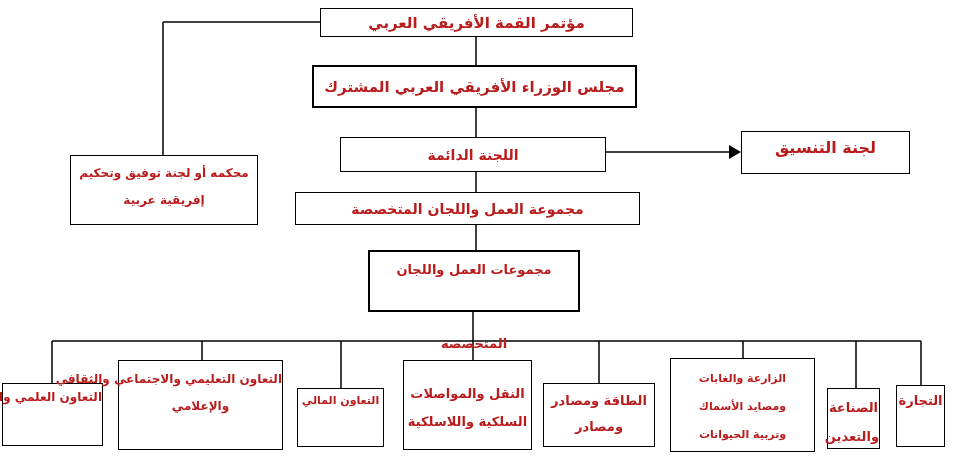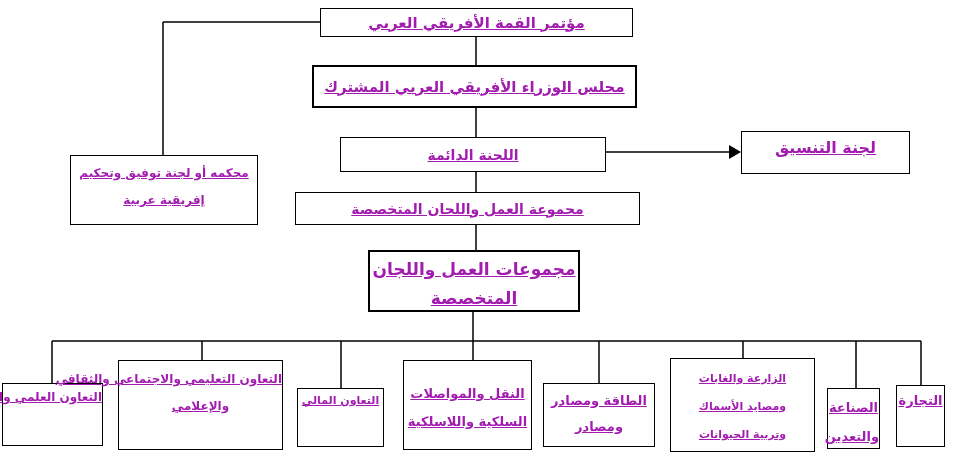--- a/index.html
+++ b/index.html
@@ -22,36 +22,35 @@
   .node {
     position: absolute;
     box-sizing: border-box;
     border: 1px solid #000000;
     background: #ffffff;
     display: flex;
     flex-direction: column;
     align-items: center;
     justify-content: flex-start;
     text-align: center;
-    color: #a21caf;
+    color: #b91c1c;
     font-weight: 700;
     direction: rtl;
-    text-decoration: underline;
   }
   .node .ln { width: 100%; white-space: nowrap; }
   .v-center { justify-content: center; }
 
   
   .n-summit       { left: 320px; top: 8px;   width: 313px; height: 29px; font-size: 15px; }
   .n-council      { left: 312px; top: 65px;  width: 325px; height: 43px; font-size: 15px; border-width: 2px; }
   .n-permanent    { left: 340px; top: 137px; width: 266px; height: 35px; font-size: 14px; }
   .n-coordination { left: 741px; top: 131px; width: 169px; height: 43px; font-size: 16px; padding-top: 6px; }
   .n-court        { left: 70px;  top: 155px; width: 188px; height: 70px; font-size: 12px; padding-top: 4px; line-height: 27px; }
   .n-workgroup    { left: 295px; top: 192px; width: 345px; height: 33px; font-size: 14px; }
-  .n-workgroups   { left: 368px; top: 250px; width: 212px; height: 62px; font-size: 17px; padding-top: 3px; line-height: 29px; border-width: 2px; }
+  .n-workgroups   { left: 368px; top: 250px; width: 212px; height: 62px; font-size: 13px; padding-top: 3px; line-height: 29px; border-width: 2px; gap: 45px; }
 
   
   .c-0 { left: 2px;   top: 383px; width: 101px; height: 63px; font-size: 12px; padding-top: 6px; }
   .c-1 { left: 118px; top: 360px; width: 165px; height: 90px; font-size: 12px; padding-top: 5px; line-height: 27px; }
   .c-2 { left: 297px; top: 388px; width: 87px;  height: 59px; font-size: 11px; padding-top: 5px; }
   .c-3 { left: 403px; top: 360px; width: 129px; height: 90px; font-size: 13px; padding-top: 19px; line-height: 28px; }
   .c-4 { left: 543px; top: 383px; width: 112px; height: 64px; font-size: 13px; padding-top: 4px; line-height: 26px; }
   .c-5 { left: 670px; top: 358px; width: 145px; height: 94px; font-size: 11px; padding-top: 6px; line-height: 28px; }
   .c-6 { left: 827px; top: 388px; width: 53px;  height: 61px; font-size: 13px; padding-top: 4px; line-height: 29px; }
   .c-7 { left: 896px; top: 385px; width: 49px;  height: 62px; font-size: 13px; padding-top: 7px; }

